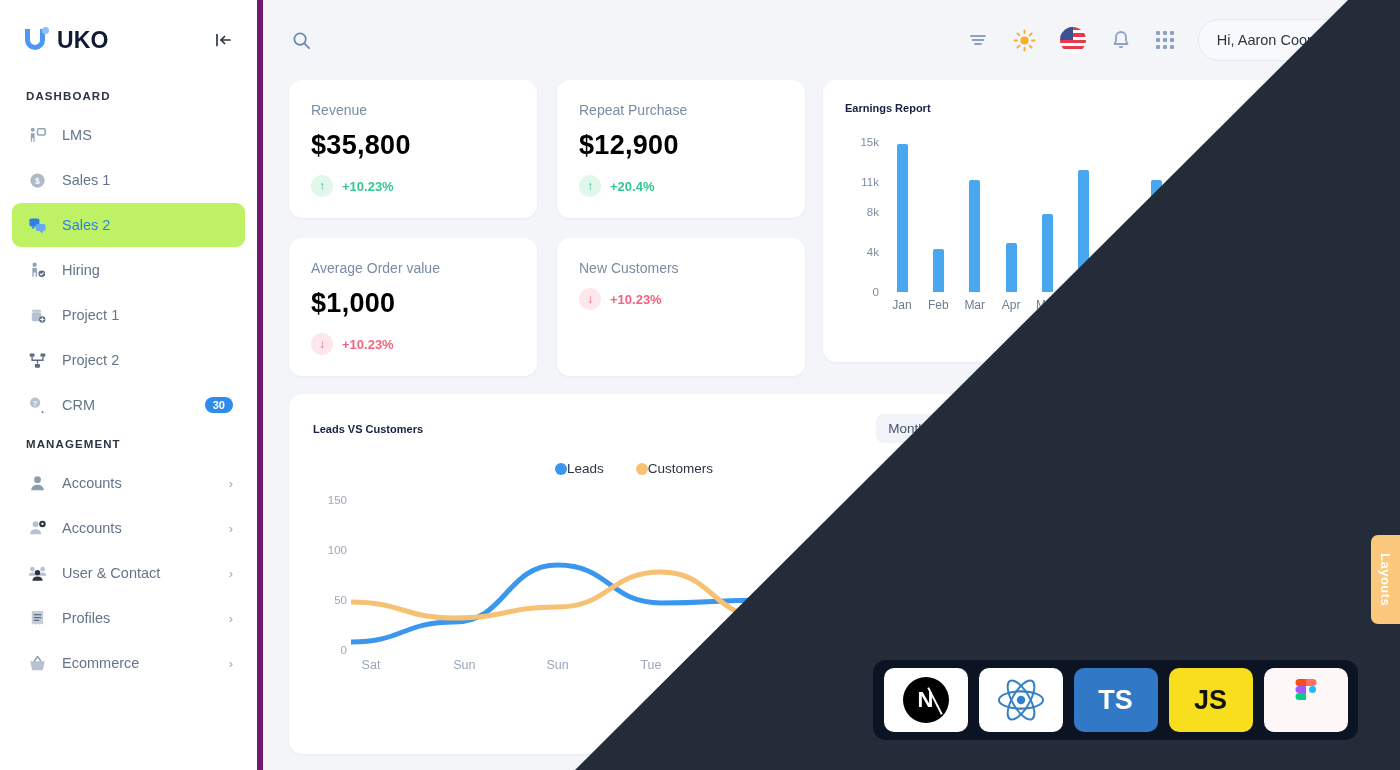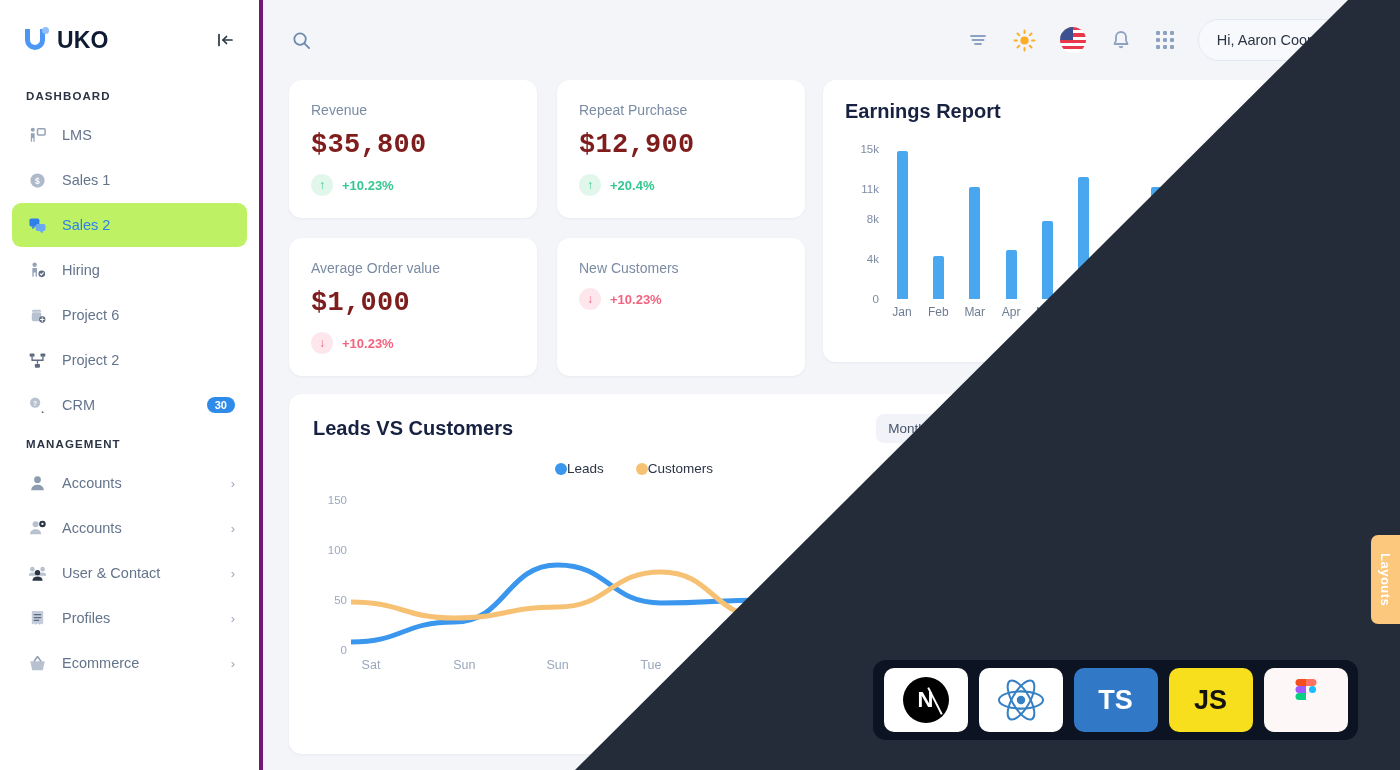--- a/index.html
+++ b/index.html
@@ -6,21 +6,21 @@
   html, body {
     width: 1400px; height: 770px; overflow: hidden;
     font-family: "Liberation Sans", sans-serif;
     background: #F3F5F9;
   }
   #app { position: relative; width: 1400px; height: 770px; overflow: hidden; }
 
   
   .sidebar {
     position: absolute; left: 0; top: 0; width: 263px; height: 770px;
-    background: #ffffff; border-right: 4px solid #701a75;
+    background: #ffffff; border-right: 6px solid #701a75;
     z-index: 5; overflow: hidden;
   }
   .brand-row { display: flex; align-items: center; height: 80px; padding: 0 24px; }
   .logo-mark { width: 24px; height: 26px; position: relative; margin-right: 9px; }
   .logo-mark .cup {
     position: absolute; left: 1px; top: 2px; width: 20px; height: 21px;
     border: 5px solid #4D96F3; border-top: none;
     border-radius: 0 0 11px 11px;
   }
   .logo-mark .dot {
@@ -84,37 +84,37 @@
   .avatar .body { position: absolute; left: 2px; bottom: -1px; width: 29px; height: 11px; background: #E8473F; border-radius: 9px 9px 0 0; }
   .avatar .status { position: absolute; right: -1px; bottom: 0px; width: 10px; height: 10px; border-radius: 50%; background: #2FBF71; border: 2px solid #F7F9FC; }
 
   .content { padding: 0 26px; }
 
   .card { background: #fff; border-radius: 13px; box-shadow: 0 1px 3px rgba(22,34,51,.05); }
 
   .kpi-grid { display: grid; grid-template-columns: 248px 248px; gap: 20px; }
   .kpi { padding: 22px 22px 20px; height: 138px; }
   .kpi-title { font-size: 14px; color: #7A8BA3; margin-bottom: 12px; }
-  .kpi-value { font-size: 27px; font-weight: 700; color: #7f1d1d; letter-spacing: .3px; margin-bottom: 14px; font-family: Liberation Mono, monospace; }
+  .kpi-value { font-size: 27px; font-weight: 700; color: #000000; letter-spacing: .3px; margin-bottom: 14px; }
   .kpi-delta { display: flex; align-items: center; gap: 9px; font-size: 13px; font-weight: 600; }
   .delta-ico {
     width: 22px; height: 22px; border-radius: 50%; display: flex;
     align-items: center; justify-content: center; font-size: 12px; line-height: 1;
   }
   .up   .delta-ico { background: #E2F7EC; color: #35C790; }
   .up   .delta-txt { color: #35C790; }
   .down .delta-ico { background: #FDE7EC; color: #F3637F; }
   .down .delta-txt { color: #F3637F; }
 
   .row1 { display: flex; gap: 18px; align-items: flex-start; }
 
   
   .earn-card { width: 516px; height: 282px; padding: 20px 22px 14px; position: relative; }
   .card-head { display: flex; align-items: center; justify-content: space-between; }
-  .card-title { font-size: 20px; font-weight: 700; color: #172141; }
+  .card-title { font-size: 11px; font-weight: 700; color: #172141; }
   .month-plain { display: flex; align-items: center; gap: 10px; font-size: 14px; color: #46546C; cursor: pointer; }
   .caret { width: 0; height: 0; border-left: 6px solid transparent; border-right: 6px solid transparent; border-top: 7px solid #2B3445; }
 
   .bchart { position: relative; margin-top: 16px; height: 196px; }
   .by-axis { position: absolute; left: 0; top: 0; width: 34px; height: 160px; }
   .by-lbl { position: absolute; right: 0; font-size: 11.5px; color: #7E8CA3; transform: translateY(-50%); }
   .bars { position: absolute; left: 42px; right: 0; top: 0; height: 160px; display: flex; align-items: flex-end; justify-content: space-between; }
   .bcol { width: 30px; display: flex; justify-content: center; align-items: flex-end; height: 100%; }
   .bar { width: 11px; background: #49A7F0; border-radius: 2px 2px 0 0; }
   .bx-axis { position: absolute; left: 42px; right: 0; top: 166px; display: flex; justify-content: space-between; }
@@ -244,21 +244,21 @@
 
     <div class="nav-item">
       <span class="ni-icon">
         <svg width="19" height="19" viewBox="0 0 20 20" fill="#B7C1CF">
             <path d="M5 4h8l1 2H4z"></path>
             <rect x="4" y="6.6" width="10" height="9.4" rx="1.8"></rect>
             <circle cx="15" cy="14.2" r="3.3" fill="#5E6B80"></circle>
             <path d="M15 12.4v3.6M13.2 14.2h3.6" stroke="#fff" stroke-width="1.2" stroke-linecap="round"></path>
           </svg>
       </span>
-      <span>Project 6</span>
+      <span>Project 1</span>
     </div>
 
     <div class="nav-item">
       <span class="ni-icon">
         <svg width="19" height="19" viewBox="0 0 20 20" fill="#5E6B80">
             <rect x="1.8" y="2.5" width="5" height="3.6" rx=".8"></rect>
             <rect x="13.2" y="2.5" width="5" height="3.6" rx=".8"></rect>
             <rect x="7.2" y="13.6" width="5.4" height="3.9" rx=".8"></rect>
             <path d="M4.3 6.3v3.4h11.4V6.3M10 9.7v3.6" stroke="#5E6B80" stroke-width="1.4" fill="none"></path>
           </svg>

